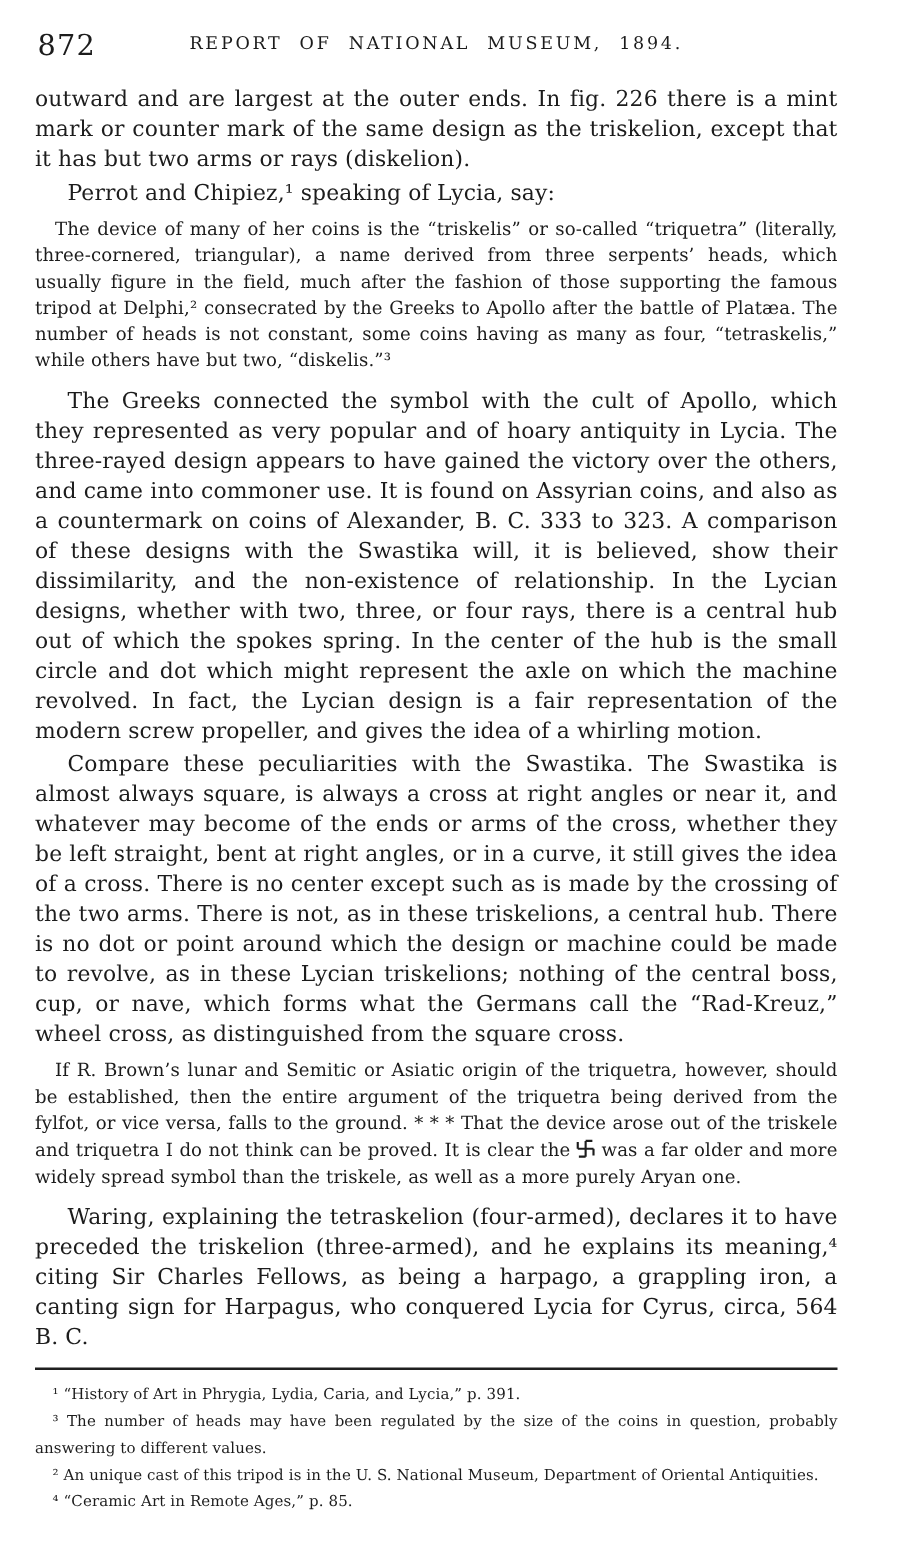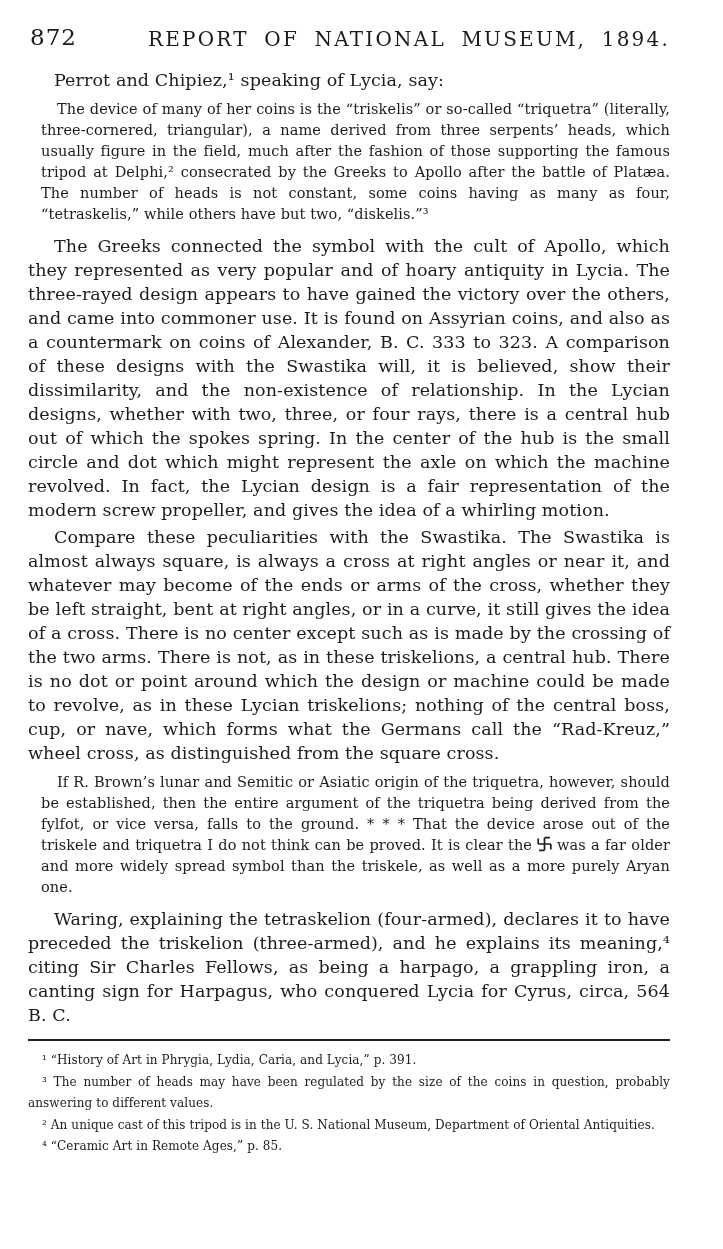--- a/index.html
+++ b/index.html
@@ -26,41 +26,41 @@
   .page-num {
     position: absolute;
     left: 2px;
     top: 0;
     font-size: 23px;
     letter-spacing: 1px;
     font-weight: 500;
   }
   .running-title {
     display: block;
-    text-align: right;
-    font-size: 20px;
+    text-align: center;
+    font-size: 14px;
     letter-spacing: 2.2px;
     word-spacing: 7px;
     padding-top: 3px;
     white-space: nowrap;
   }
   .text-block p {
     margin: 0 0 3px 0;
     font-size: 17.5px;
     line-height: 24px;
     text-align: justify;
     letter-spacing: 0.1px;
   }
   .text-block p.indent { text-indent: 26px; }
   .text-block p.no-indent { text-indent: 0; }
   .text-block p.quote {
     font-size: 14.5px;
     line-height: 21px;
     text-indent: 16px;
-    margin: 7px 0 9px 13px;
+    margin: 7px 0 9px 0;
     letter-spacing: 0.1px;
   }
   .swastika {
     display: inline-block;
     width: 19px;
     height: 18px;
     vertical-align: -3px;
     margin: 0 3px;
   }
   .swastika path {
@@ -88,20 +88,21 @@
 
 <div class="page">
 
   <header class="running-head">
     <span class="page-num">872</span>
     <span class="running-title">REPORT OF NATIONAL MUSEUM, 1894.</span>
   </header>
 
   <main class="text-block">
 
+    <p class="no-indent">outward and are largest at the outer ends.  In fig. 226 there is a mint mark or counter mark of the same design as the triskelion, except that it has but two arms or rays (diskelion).</p>
 
     <p class="indent">Perrot and Chipiez,¹ speaking of Lycia, say:</p>
 
     <p class="quote">The device of many of her coins is the “triskelis” or so-called “triquetra” (literally, three-cornered, triangular), a name derived from three serpents’ heads, which usually figure in the field, much after the fashion of those supporting the famous tripod at Delphi,² consecrated by the Greeks to Apollo after the battle of Platæa.  The number of heads is not constant, some coins having as many as four, “tetraskelis,” while others have but two, “diskelis.”³</p>
 
     <p class="indent">The Greeks connected the symbol with the cult of Apollo, which they represented as very popular and of hoary antiquity in Lycia. The three-rayed design appears to have gained the victory over the others, and came into commoner use.  It is found on Assyrian coins, and also as a countermark on coins of Alexander, B. C. 333 to 323.  A comparison of these designs with the Swastika will, it is believed, show their dissimilarity, and the non-existence of relationship.  In the Lycian designs, whether with two, three, or four rays, there is a central hub out of which the spokes spring.  In the center of the hub is the small circle and dot which might represent the axle on which the machine revolved.  In fact, the Lycian design is a fair representation of the modern screw propeller, and gives the idea of a whirling motion.</p>
 
     <p class="indent">Compare these peculiarities with the Swastika.  The Swastika is almost always square, is always a cross at right angles or near it, and whatever may become of the ends or arms of the cross, whether they be left straight, bent at right angles, or in a curve, it still gives the idea of a cross.  There is no center except such as is made by the crossing of the two arms.  There is not, as in these triskelions, a central hub. There is no dot or point around which the design or machine could be made to revolve, as in these Lycian triskelions; nothing of the central boss, cup, or nave, which forms what the Germans call the “Rad-Kreuz,” wheel cross, as distinguished from the square cross.</p>
 
 

